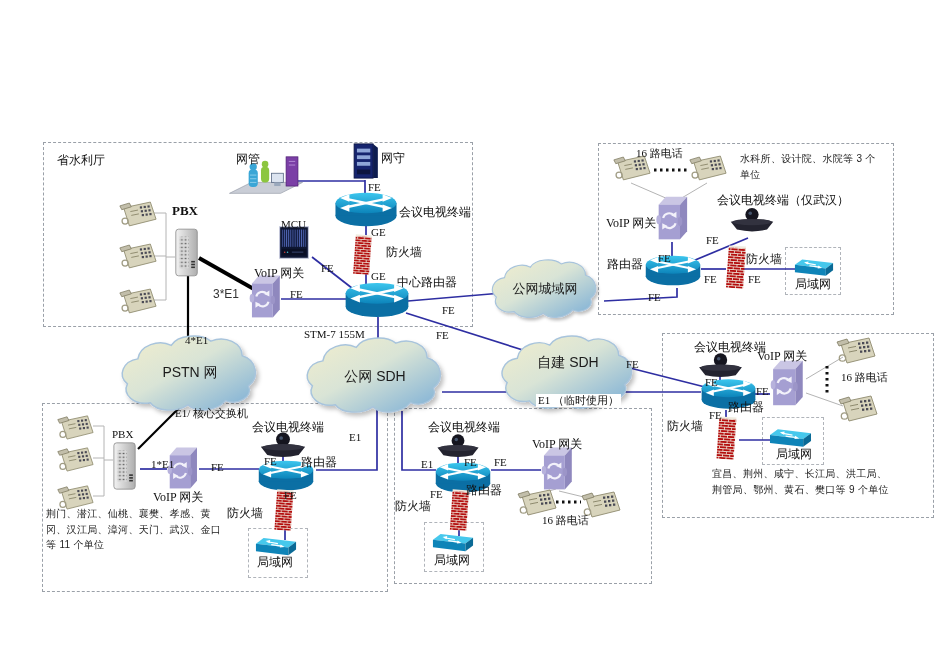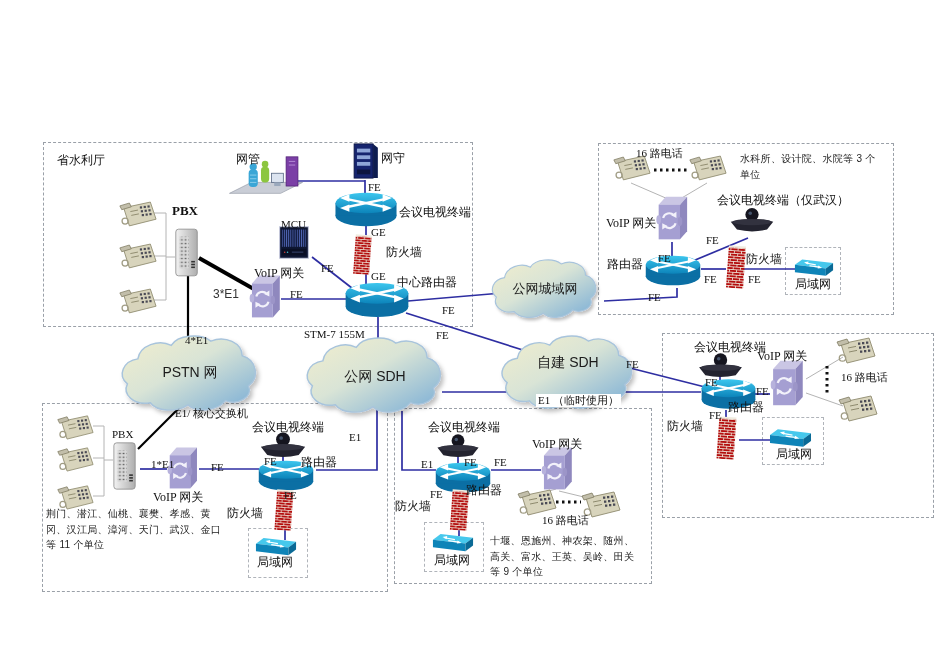--- a/index.html
+++ b/index.html
@@ -331,20 +331,21 @@
   <div class="lbl" style="left:694px;top:340px;">会议电视终端</div>
   <div class="lbl" style="left:757px;top:349px;">VoIP 网关</div>
   <div class="lbl port" style="left:841px;top:371px;">16 路电话</div>
   <div class="lbl port" style="left:626px;top:358px;">FE</div>
   <div class="lbl port" style="left:705px;top:376px;">FE</div>
   <div class="lbl port" style="left:756px;top:385px;">FE</div>
   <div class="lbl" style="left:728px;top:400px;">路由器</div>
   <div class="lbl port" style="left:709px;top:409px;">FE</div>
   <div class="lbl" style="left:667px;top:419px;">防火墙</div>
   <div class="lbl" style="left:776px;top:447px;">局域网</div>
+  <div class="lbl units" style="left:712px;top:466px;width:182px;">宜昌、荆州、咸宁、长江局、洪工局、荆管局、鄂州、黄石、樊口等 9 个单位</div>
   <div class="lbl port whitebg" style="left:536px;top:394px;">E1 （临时使用）</div>
 
   <div class="lbl port" style="left:112px;top:428px;">PBX</div>
   <div class="lbl port" style="left:175px;top:407px;">E1/ 核心交换机</div>
   <div class="lbl port" style="left:151px;top:458px;">1*E1</div>
   <div class="lbl" style="left:153px;top:490px;">VoIP 网关</div>
   <div class="lbl port" style="left:211px;top:461px;">FE</div>
   <div class="lbl" style="left:252px;top:420px;">会议电视终端</div>
   <div class="lbl port" style="left:264px;top:455px;">FE</div>
   <div class="lbl" style="left:301px;top:455px;">路由器</div>
@@ -357,15 +358,14 @@
   <div class="lbl" style="left:428px;top:420px;">会议电视终端</div>
   <div class="lbl" style="left:532px;top:437px;">VoIP 网关</div>
   <div class="lbl port" style="left:421px;top:458px;">E1</div>
   <div class="lbl port" style="left:464px;top:456px;">FE</div>
   <div class="lbl port" style="left:494px;top:456px;">FE</div>
   <div class="lbl" style="left:466px;top:483px;">路由器</div>
   <div class="lbl port" style="left:430px;top:488px;">FE</div>
   <div class="lbl" style="left:395px;top:499px;">防火墙</div>
   <div class="lbl" style="left:434px;top:553px;">局域网</div>
   <div class="lbl port" style="left:542px;top:514px;">16 路电话</div>
-  <div class="lbl units" style="left:490px;top:533px;width:146px;">十堰、恩施州、神农架、随州、高关、富水、王英、吴岭、田关等 9 个单位</div>
 
 </div>
 
 </body></html>

